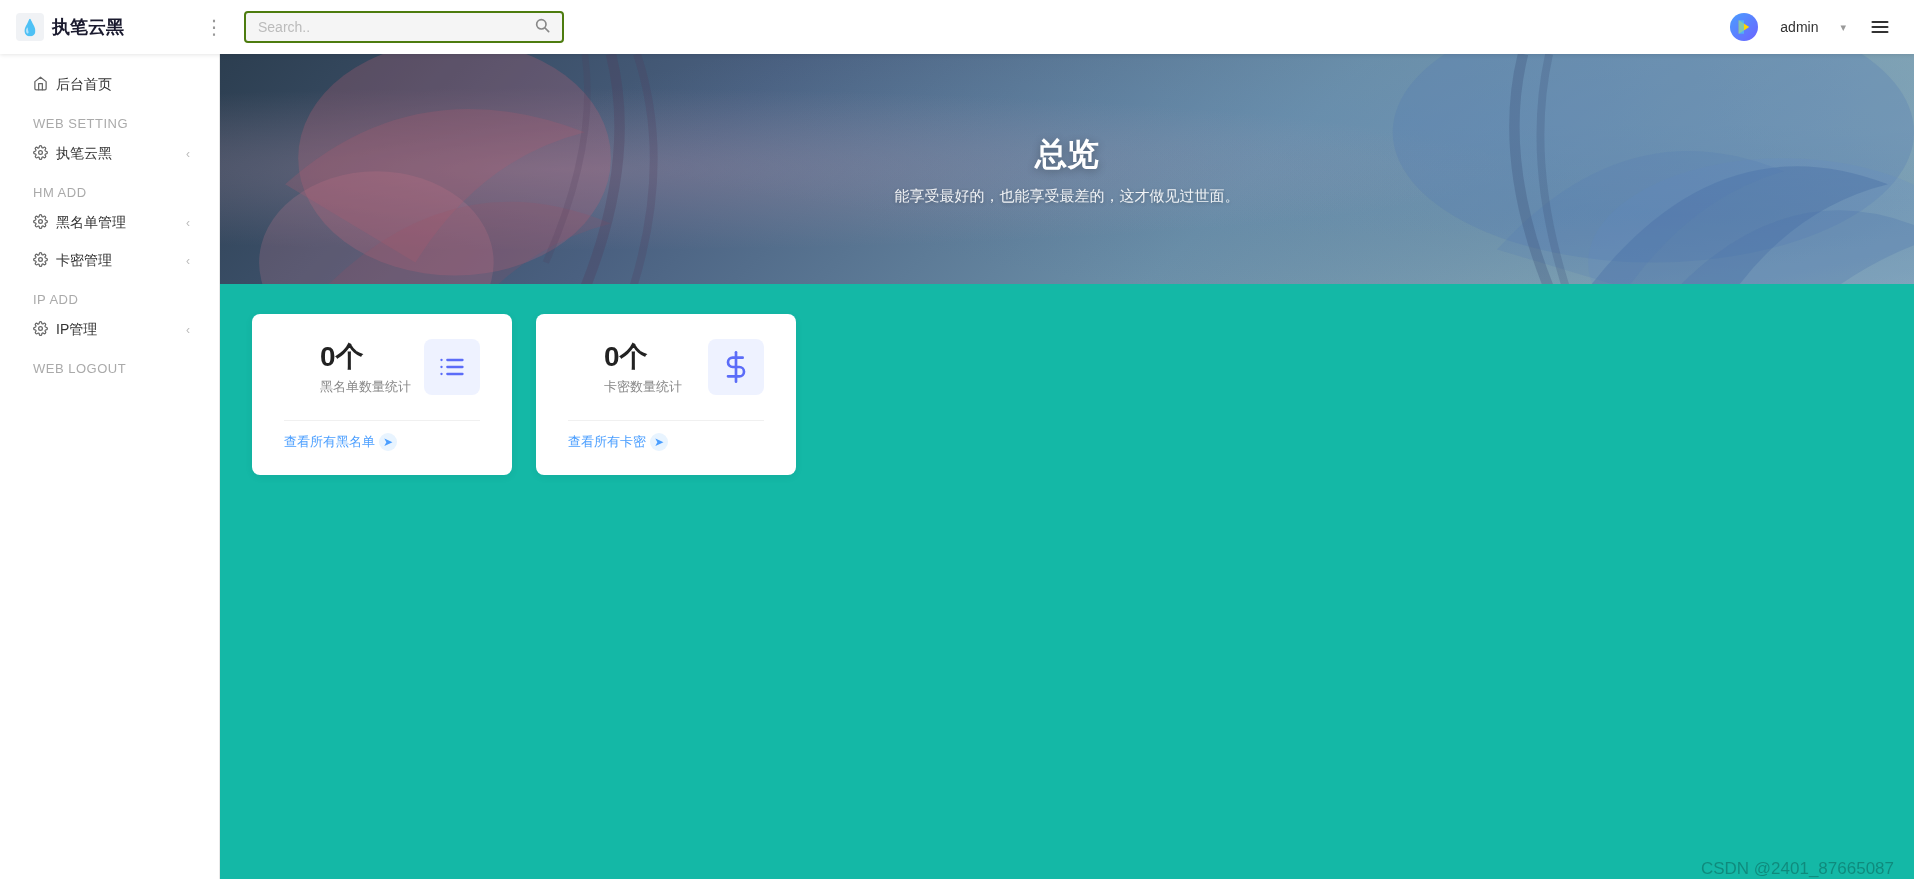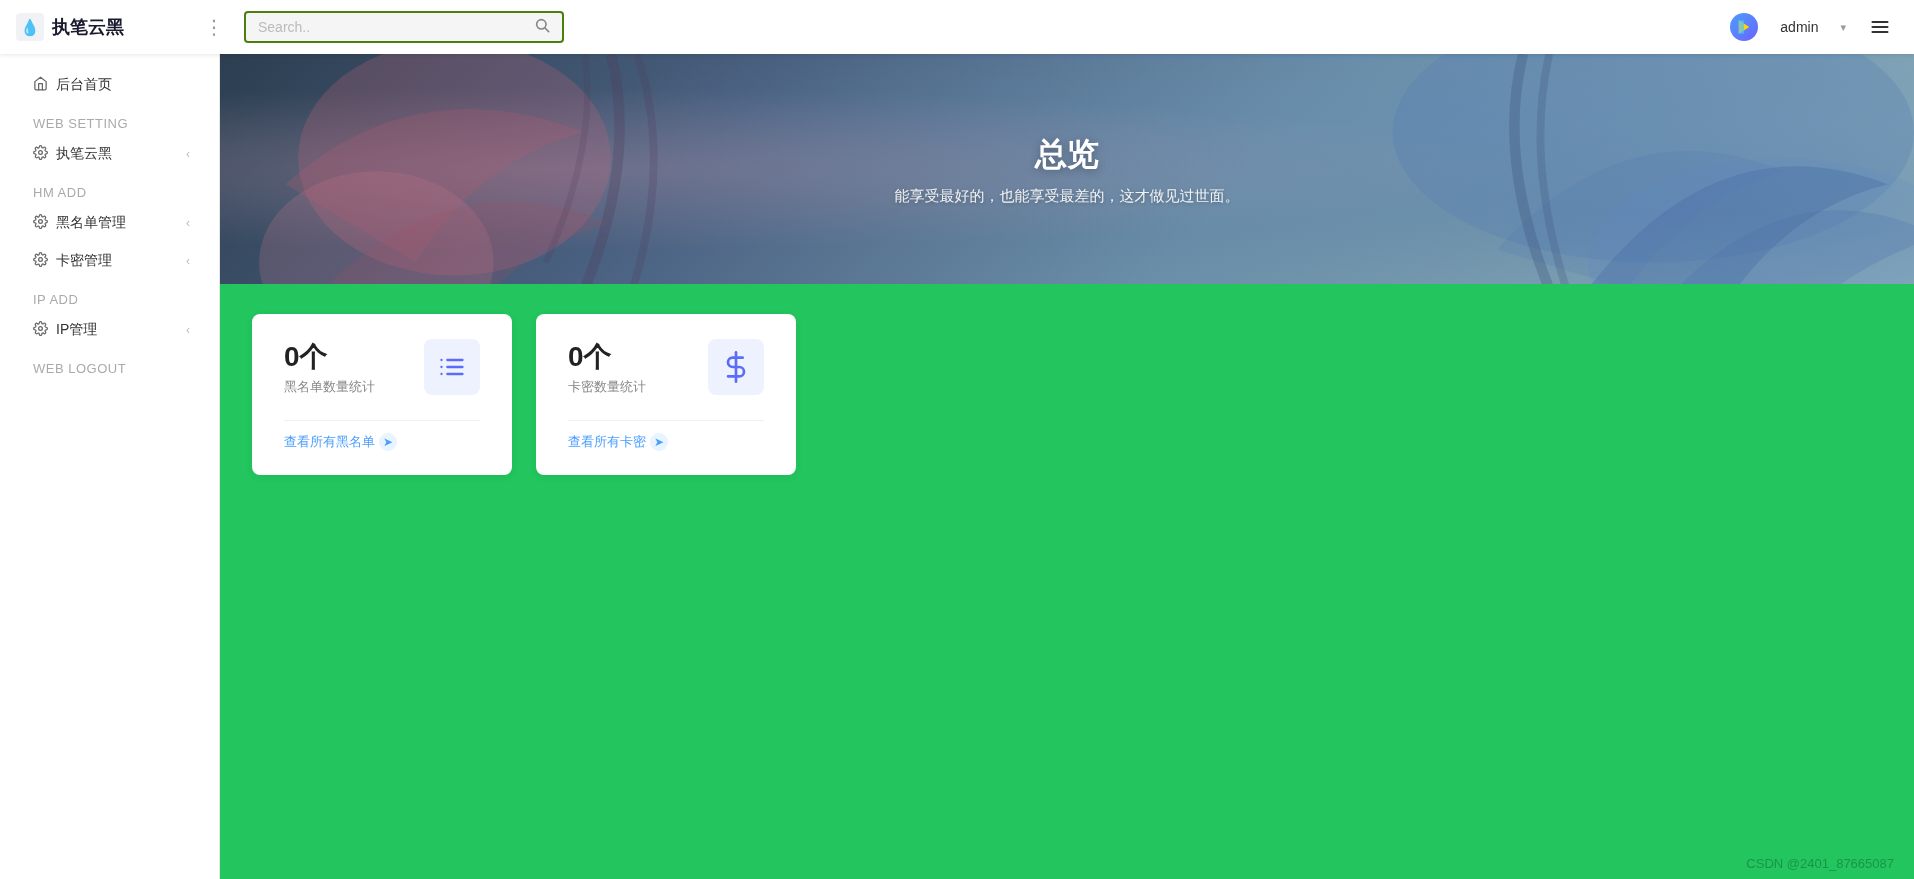--- a/index.html
+++ b/index.html
@@ -153,21 +153,21 @@
       position: absolute;
       right: 12px;
       font-size: 12px;
       color: #bbb;
     }
 
     
     .main {
       flex: 1;
       overflow-y: auto;
-      background: #22c55e;
+      background: #14b8a6;
     }
 
     
     .banner {
       width: 100%;
       height: 230px;
       background: linear-gradient(135deg, #2c3e50 0%, #4a6080 30%, #6b8fa8 60%, #8aacba 100%);
       position: relative;
       display: flex;
       align-items: center;
@@ -221,20 +221,21 @@
       box-shadow: 0 2px 8px rgba(0,0,0,0.06);
       display: flex;
       flex-direction: column;
       gap: 4px;
     }
     .stat-top {
       display: flex;
       align-items: center;
       justify-content: space-between;
       margin-bottom: 8px;
+      margin-left: 36px;
     }
     .stat-number {
       font-size: 28px;
       font-weight: bold;
       color: #222;
     }
     .stat-icon-box {
       width: 56px;
       height: 56px;
       border-radius: 8px;
@@ -262,23 +263,23 @@
       display: flex;
       align-items: center;
       gap: 4px;
       cursor: pointer;
       text-decoration: none;
     }
 
     
     .watermark {
       position: fixed;
-      bottom: 8px;
+      bottom: 0;
       right: 20px;
-      font-size: 13px;
+      font-size: 17px;
       color: rgba(0,0,0,0.25);
       pointer-events: none;
     }
   </style>
 </head>
 <body>
 
 <header class="header">
   <div class="header-logo">
     <div class="header-logo-icon">

